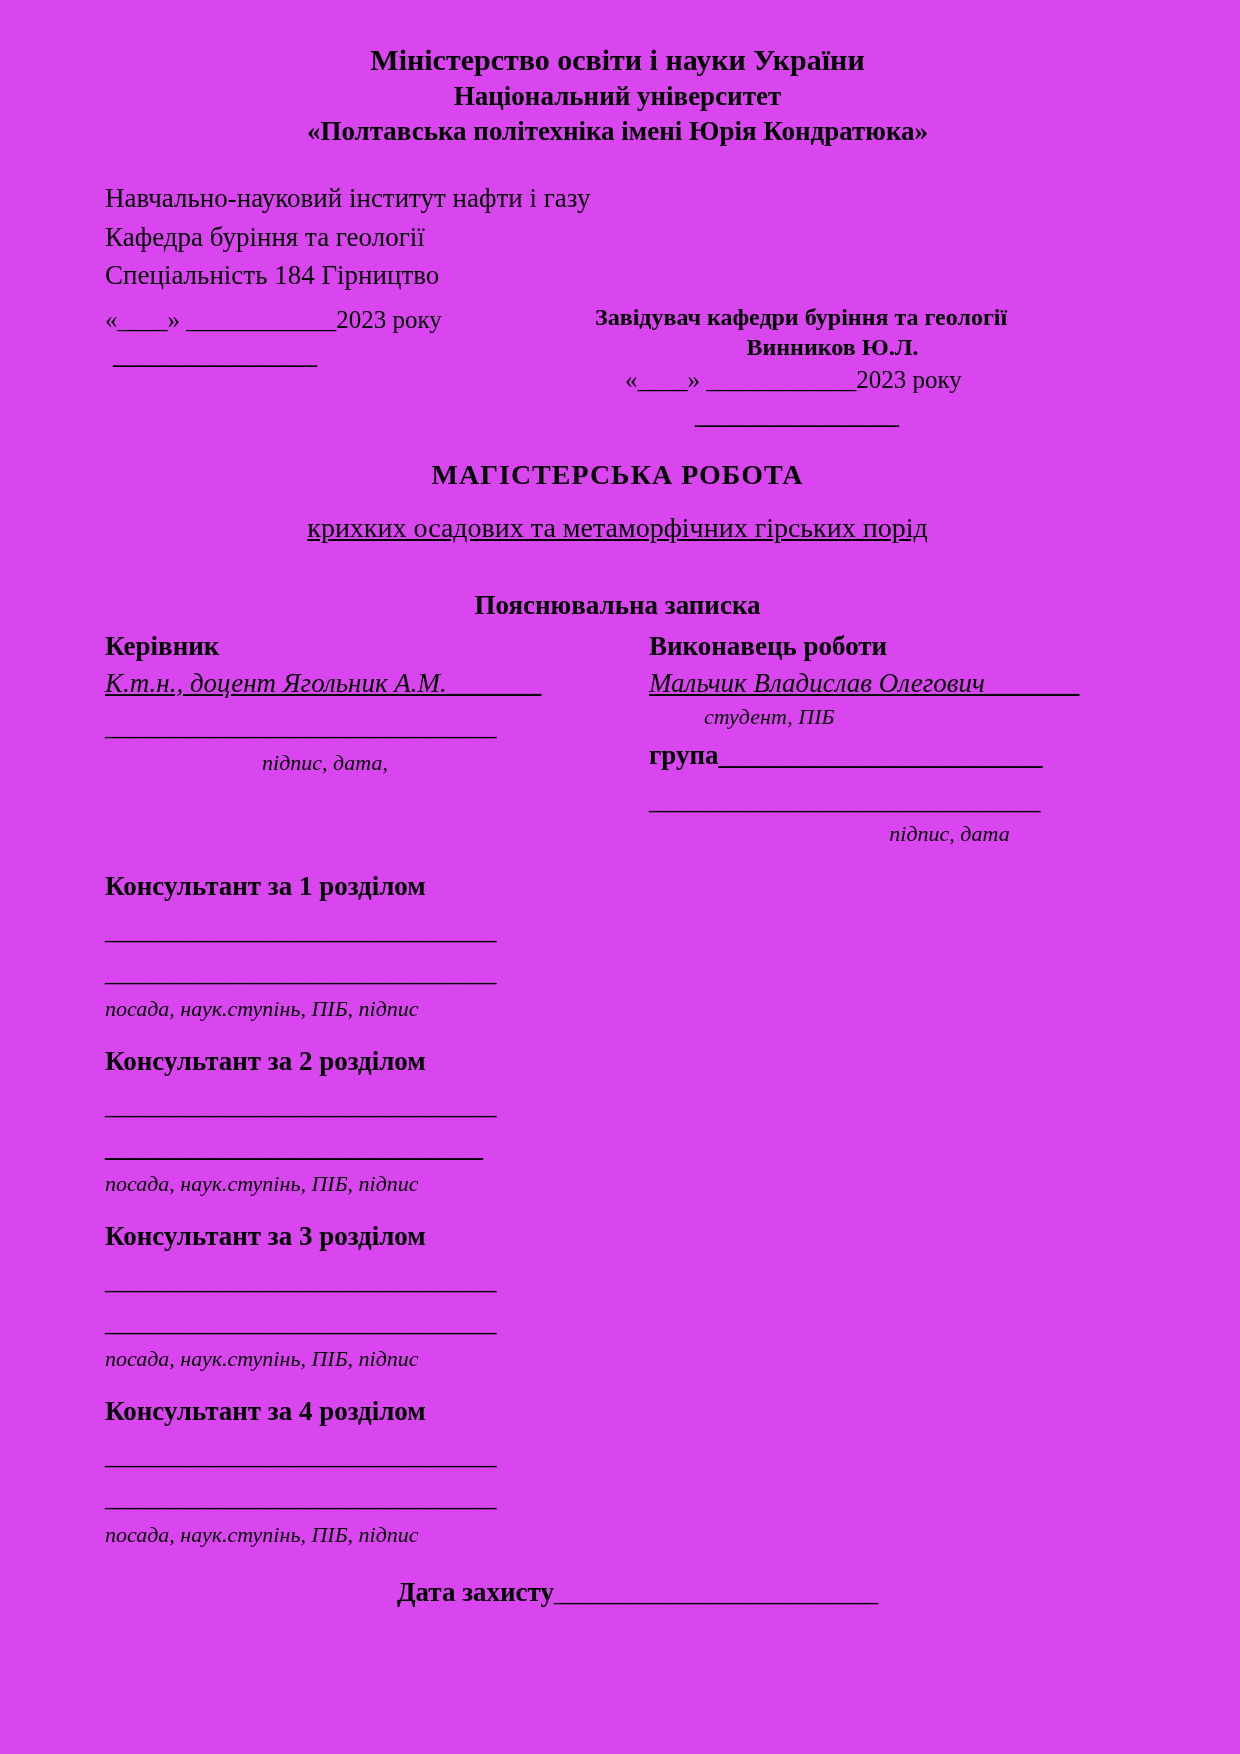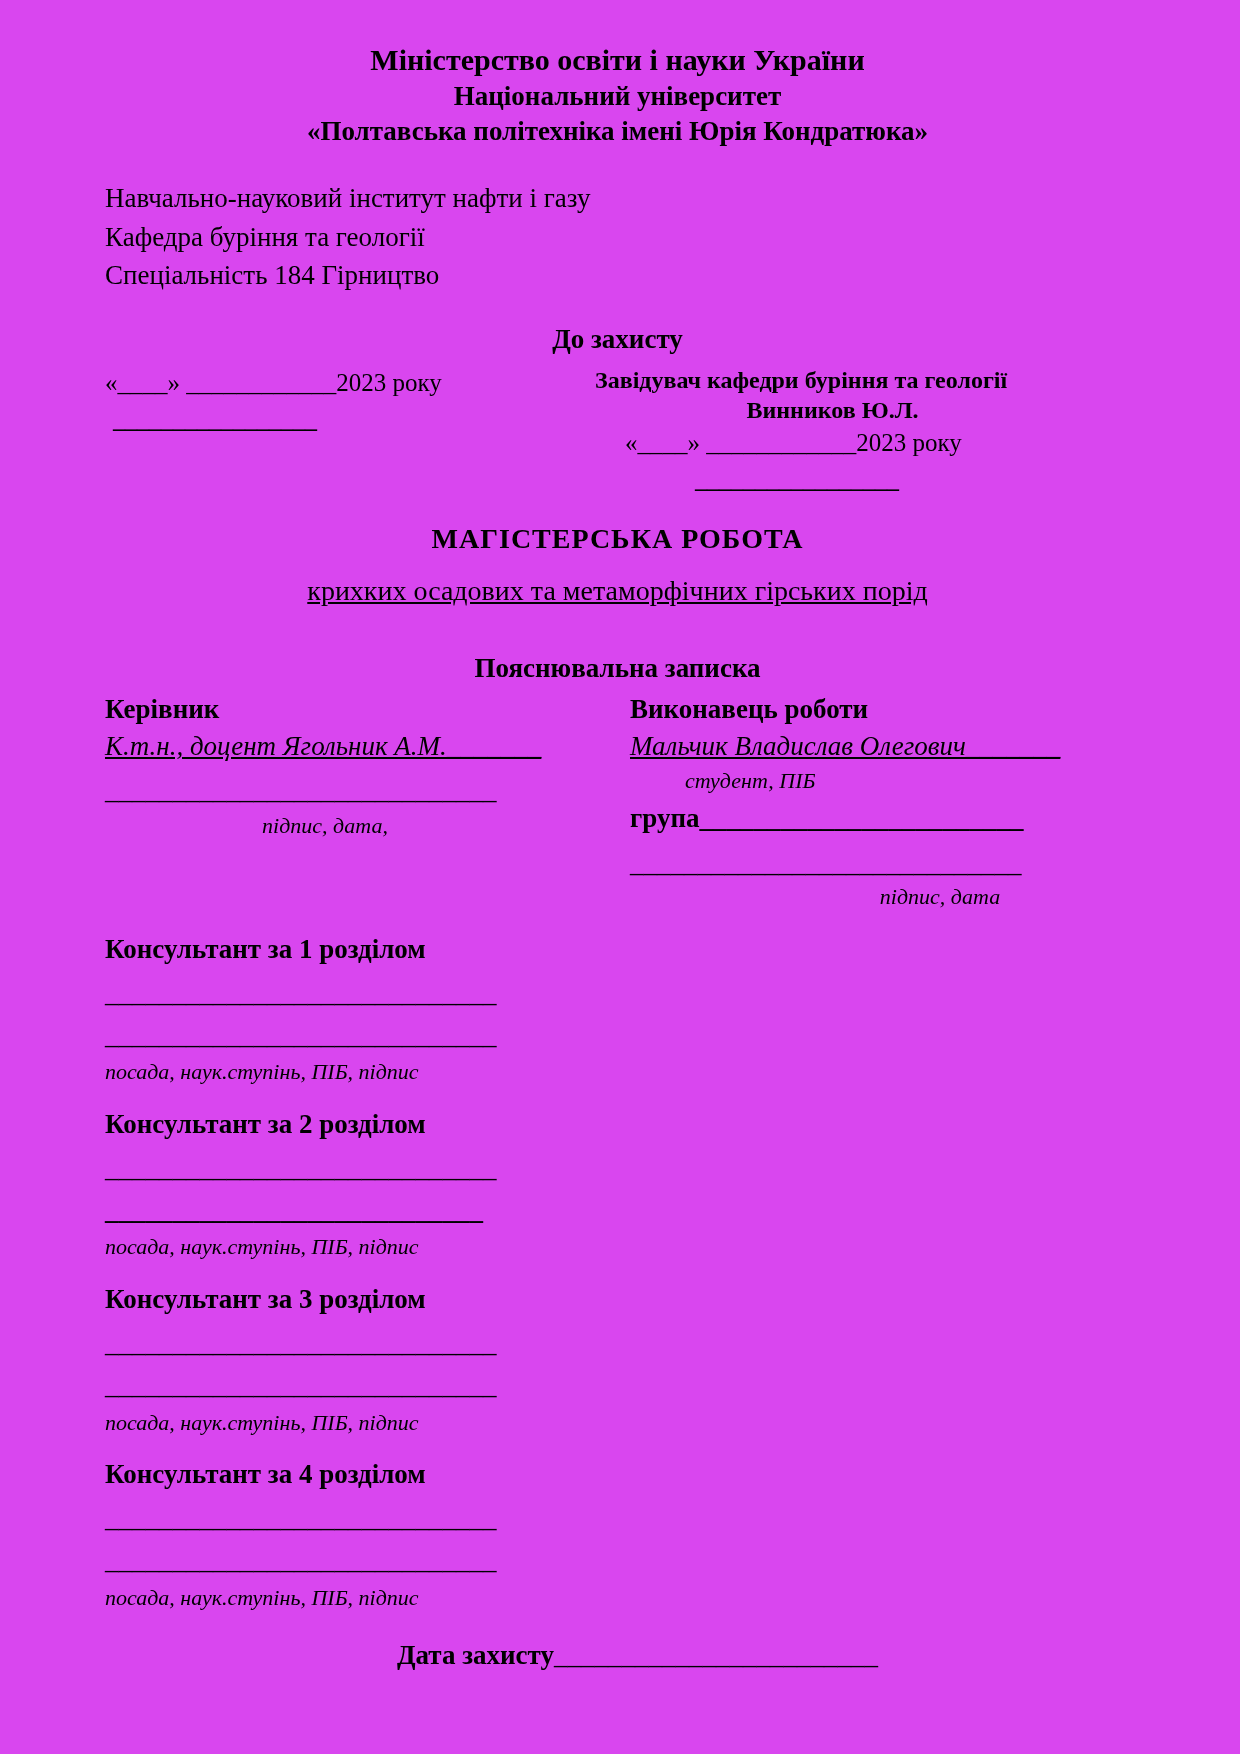--- a/index.html
+++ b/index.html
@@ -38,21 +38,21 @@
   .approval .date-right { margin-top: 2px; padding-left: 30px; }
   .approval .sig-left { margin-top: 6px; padding-left: 8px; }
   .approval .sig-right { margin-top: 6px; padding-left: 100px; }
 
   .work-title { margin-top: 26px; }
   .theme-line1 { margin-top: 10px; font-size: 28px; padding-left: 20px; }
   .theme-line2 { margin-top: 16px; font-size: 28px; text-align: center; }
 
   .note-subtitle { margin-top: 42px; }
 
-  .people { display: flex; margin-top: 4px; }
+  .people { display: flex; margin-top: 4px; gap: 19px; }
   .people .col-left  { flex: 0 0 525px; }
   .people .col-right { flex: 1; }
   .people .row { margin-top: 2px; }
   .cap-left { width: 460px; text-align: center; margin-top: 2px; }
   .cap-student { padding-left: 55px; margin-top: 2px; }
   .sigline-left { margin-top: 8px; }
   .cap-sig-left { width: 440px; text-align: center; margin-top: 4px; }
   .group-row { margin-top: 6px; }
   .sigline-right { margin-top: 10px; }
   .cap-sig-right { text-align: center; padding-left: 120px; margin-top: 2px; }
@@ -72,21 +72,20 @@
   <div class="center bold fs30">Міністерство освіти і науки України</div>
   <div class="center bold">Національний університет</div>
   <div class="center bold">«Полтавська політехніка імені Юрія Кондратюка»</div>
 
   <div class="institute-block">
     <div>Навчально-науковий інститут нафти і газу</div>
     <div>Кафедра буріння та геології</div>
     <div>Спеціальність 184 Гірництво</div>
   </div>
 
-  <div class="center bold defense-heading">До захисту</div>
 
   <div class="approval">
     <div class="col-left">
       <div class="fs25 date-left">«____» ____________2023 року</div>
       <div class="bold fs24 sig-left">_________________</div>
     </div>
     <div class="col-right">
       <div class="bold fs24">Завідувач кафедри буріння та геології</div>
       <div class="bold fs24 name-centered">Винников Ю.Л.</div>
       <div class="fs25 date-right">«____» ____________2023 року</div>

